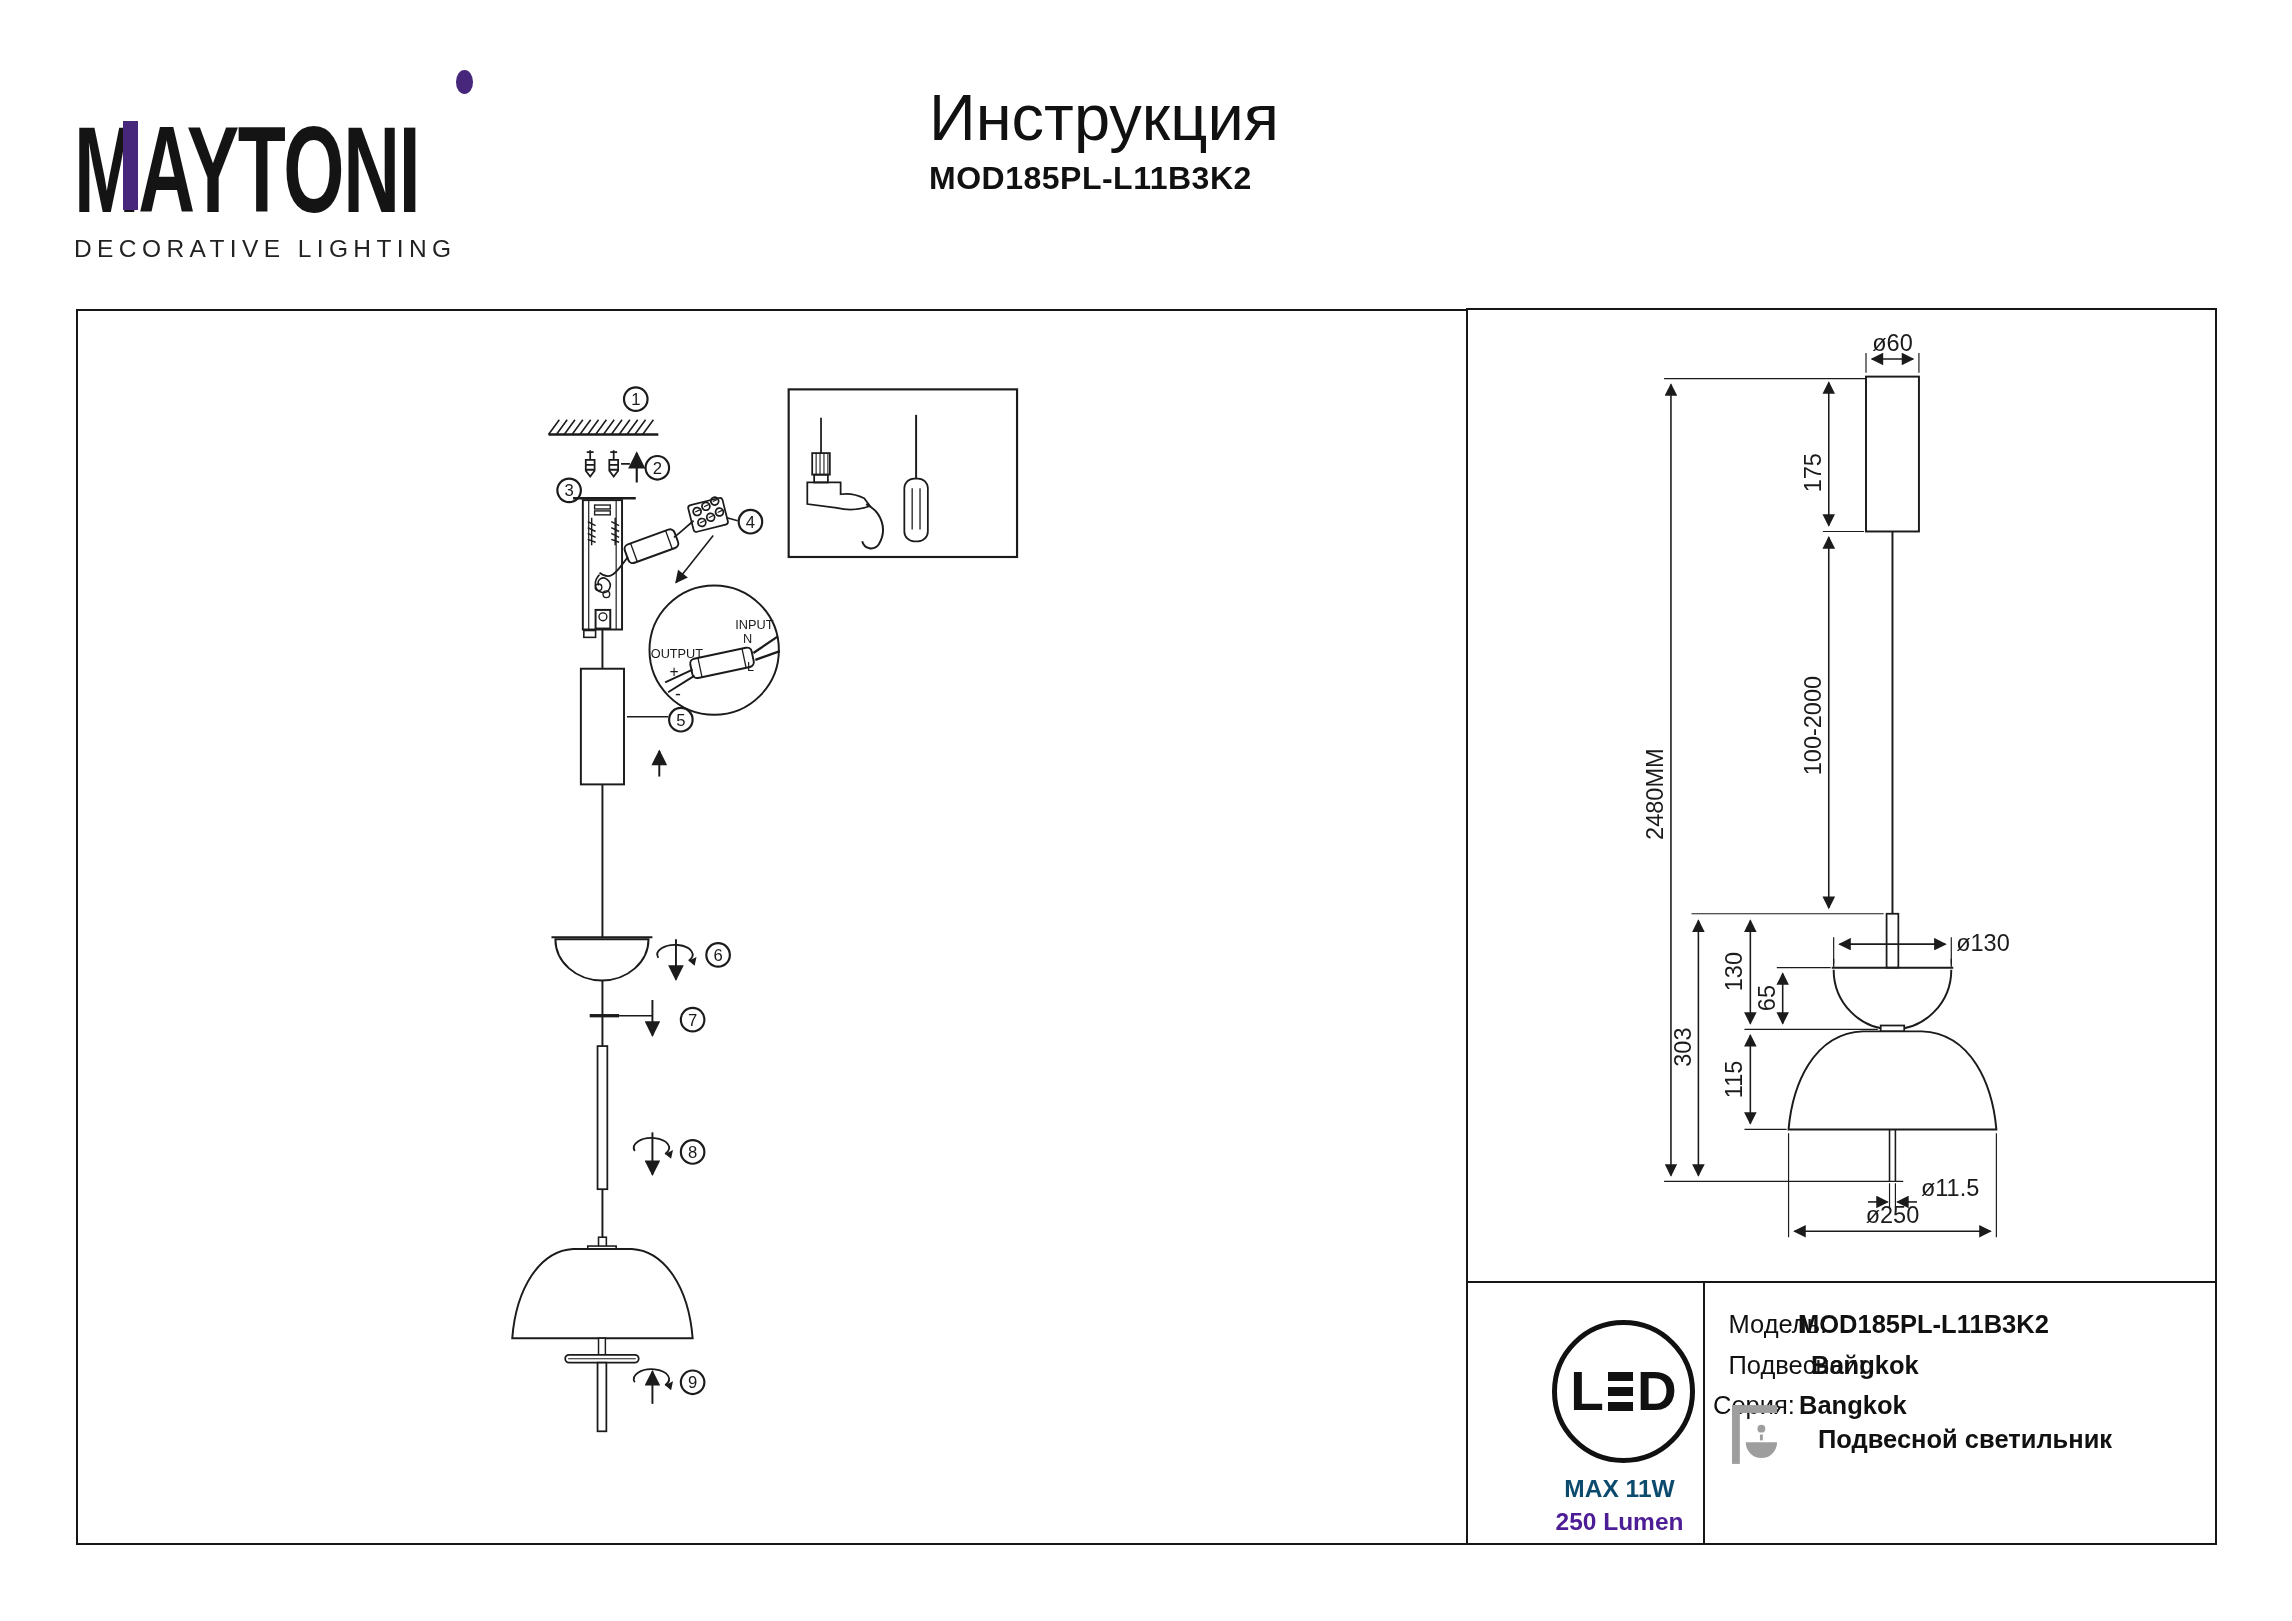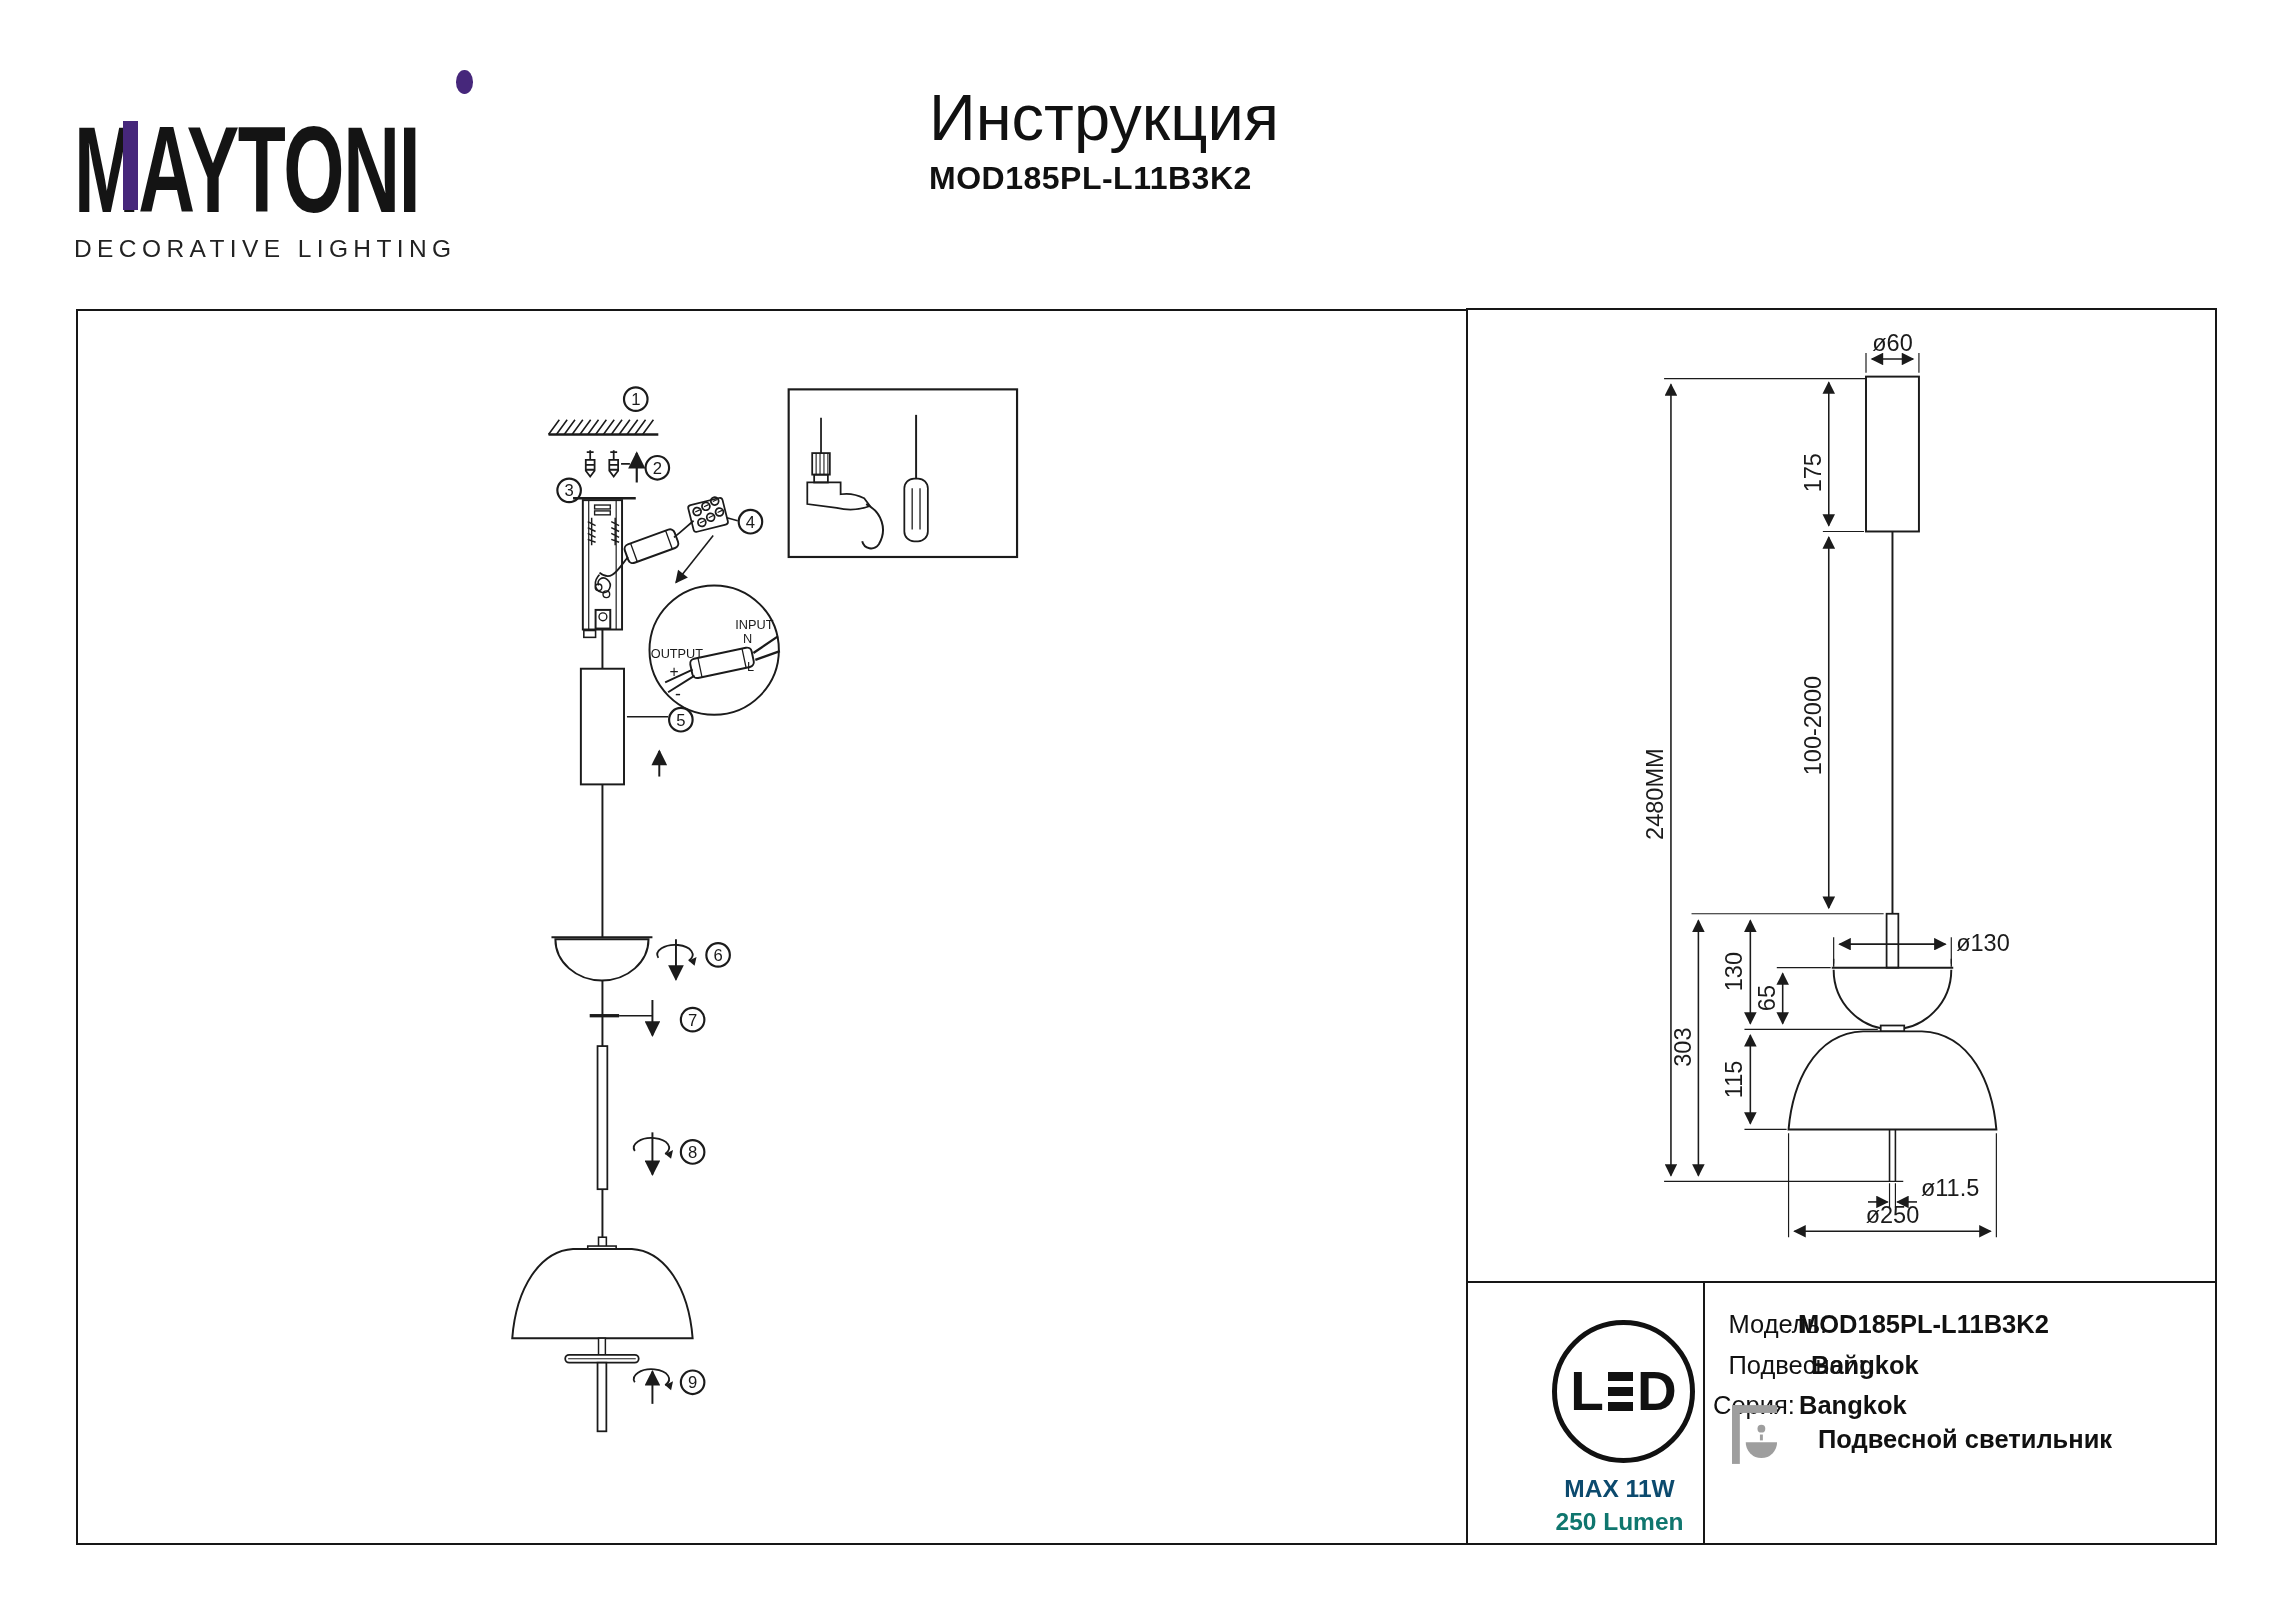--- a/index.html
+++ b/index.html
@@ -29,21 +29,21 @@
   
   .info-box{left:1466px;top:1281px;width:751px;height:264px;border:2.9px solid #161616;box-sizing:border-box;display:flex;}
   .info-left{width:237px;border-right:2.9px solid #161616;box-sizing:border-box;position:relative;}
   .info-right{flex:1;position:relative;}
   .led-circle{position:absolute;left:84px;top:37px;width:133px;height:133px;border:5.9px solid #111;border-radius:50%;
               display:flex;align-items:center;justify-content:center;gap:3.9px;}
   .led-letter{font-size:55px;font-weight:800;color:#111;line-height:1;}
   .led-bars{display:flex;flex-direction:column;gap:5.9px;}
   .led-bars i{display:block;width:25.5px;height:8.8px;background:#111;}
   .spec-power{position:absolute;left:39px;top:192px;width:225px;text-align:center;font-size:24.5px;font-weight:700;color:#0c4a6e;}
-  .spec-lumen{position:absolute;left:39px;top:225px;width:225px;text-align:center;font-size:24.5px;font-weight:600;color:#0f766e;}
+  .spec-lumen{position:absolute;left:39px;top:225px;width:225px;text-align:center;font-size:24.5px;font-weight:600;color:#4c1d95;}
   .info-row-label{position:absolute;font-size:25.5px;color:#111;}
   .info-row-value{position:absolute;font-size:25.5px;font-weight:700;color:#111;}
 </style>
 </head>
 <body>
 
 <div class="abs logo-wrap">
   <div class="logo-text">MAYTONI</div>
   <div class="m-bar"></div>
   <div class="i-dot"></div>

